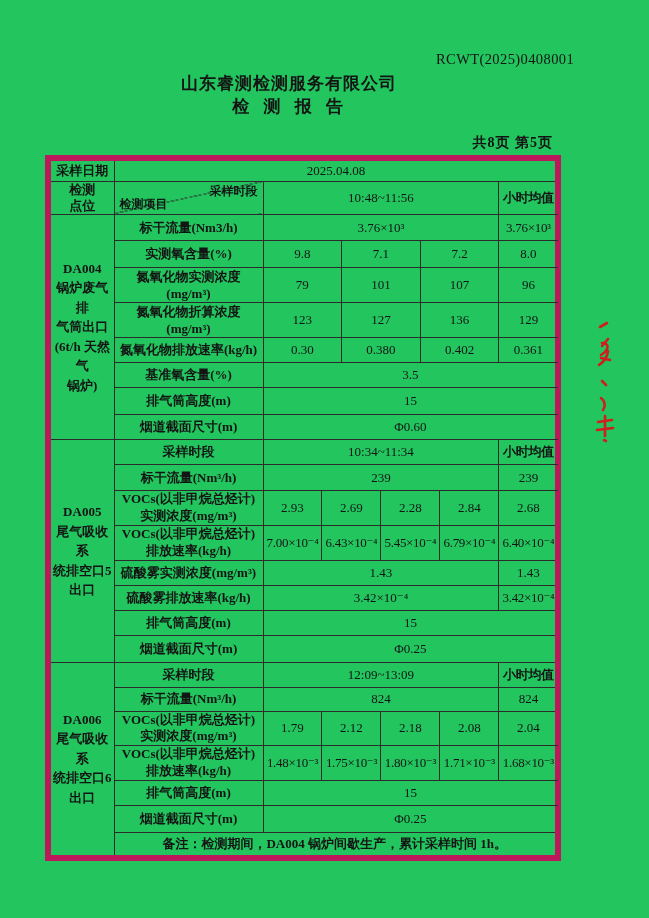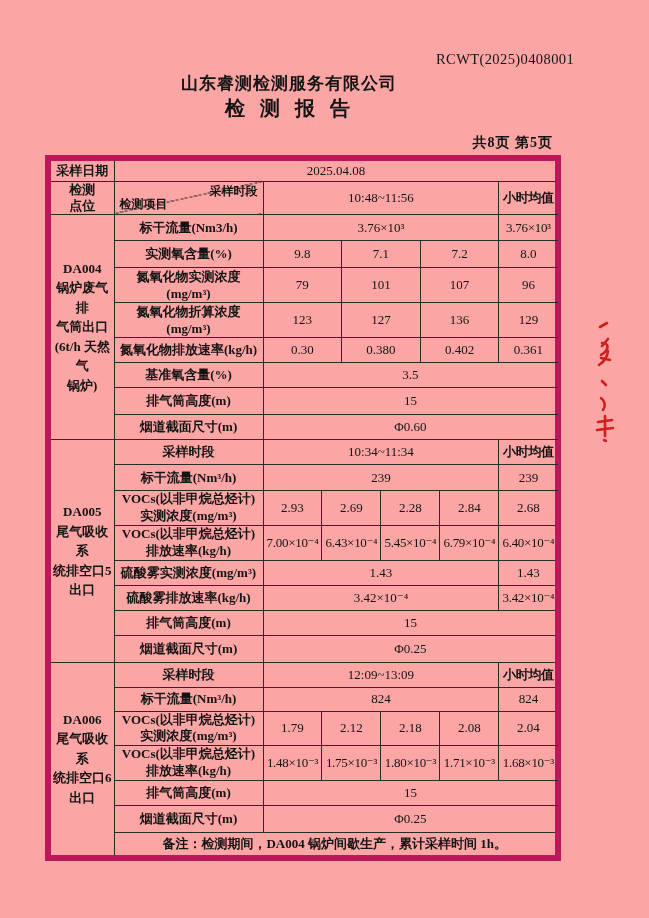--- a/index.html
+++ b/index.html
@@ -1,23 +1,23 @@
 <!DOCTYPE html>
 <html><head>
 <meta charset="utf-8">
 <style>
   html,body{margin:0;padding:0;}
   .page{
-    position:relative;width:649px;height:918px;background:#fca5a5;
+    position:relative;width:649px;height:918px;background:#22c55e;
     font-family:"Liberation Serif","DejaVu Serif",serif;color:#141414;overflow:hidden;
   }
   .abs{position:absolute;}
   .report-no{top:51px;left:436px;font-size:14.5px;letter-spacing:.4px;}
   .company{top:72px;left:165px;width:248px;text-align:center;font-size:17px;font-weight:bold;letter-spacing:1px;}
-  .title{top:95px;left:150px;width:280px;text-align:center;font-size:20px;font-weight:bold;letter-spacing:5px;}
+  .title{top:95px;left:150px;width:280px;text-align:center;font-size:17px;font-weight:bold;letter-spacing:5px;}
   .caption{top:134px;left:45px;width:510px;text-align:center;font-size:14px;font-weight:bold;}
   .pages{top:134px;right:96px;font-size:14px;font-weight:bold;letter-spacing:1px;}
 
   table.report{
     position:absolute;top:155px;left:45px;width:510px;
     border-collapse:collapse;table-layout:fixed;
     border:6px solid #be185d;
   }
   table.report td{
     border:1px solid #2b2b2b;text-align:center;vertical-align:middle;

